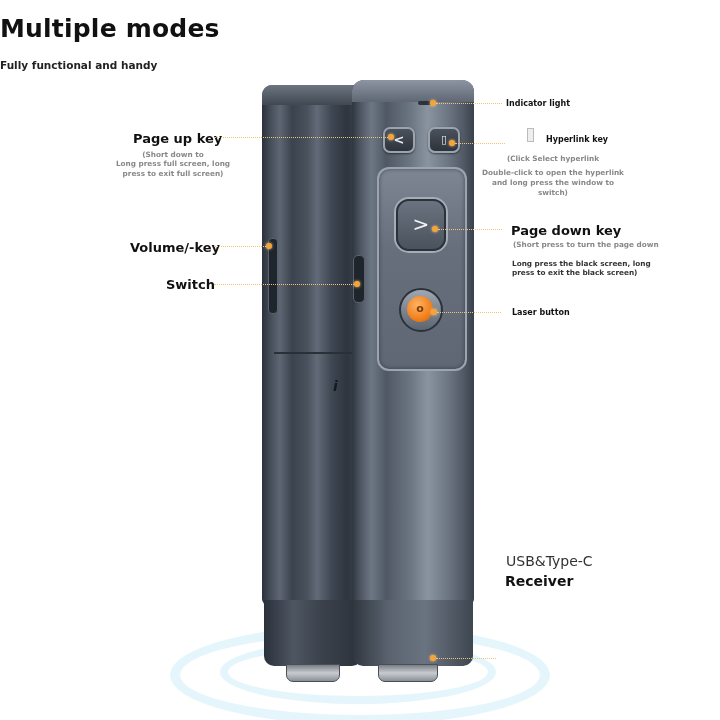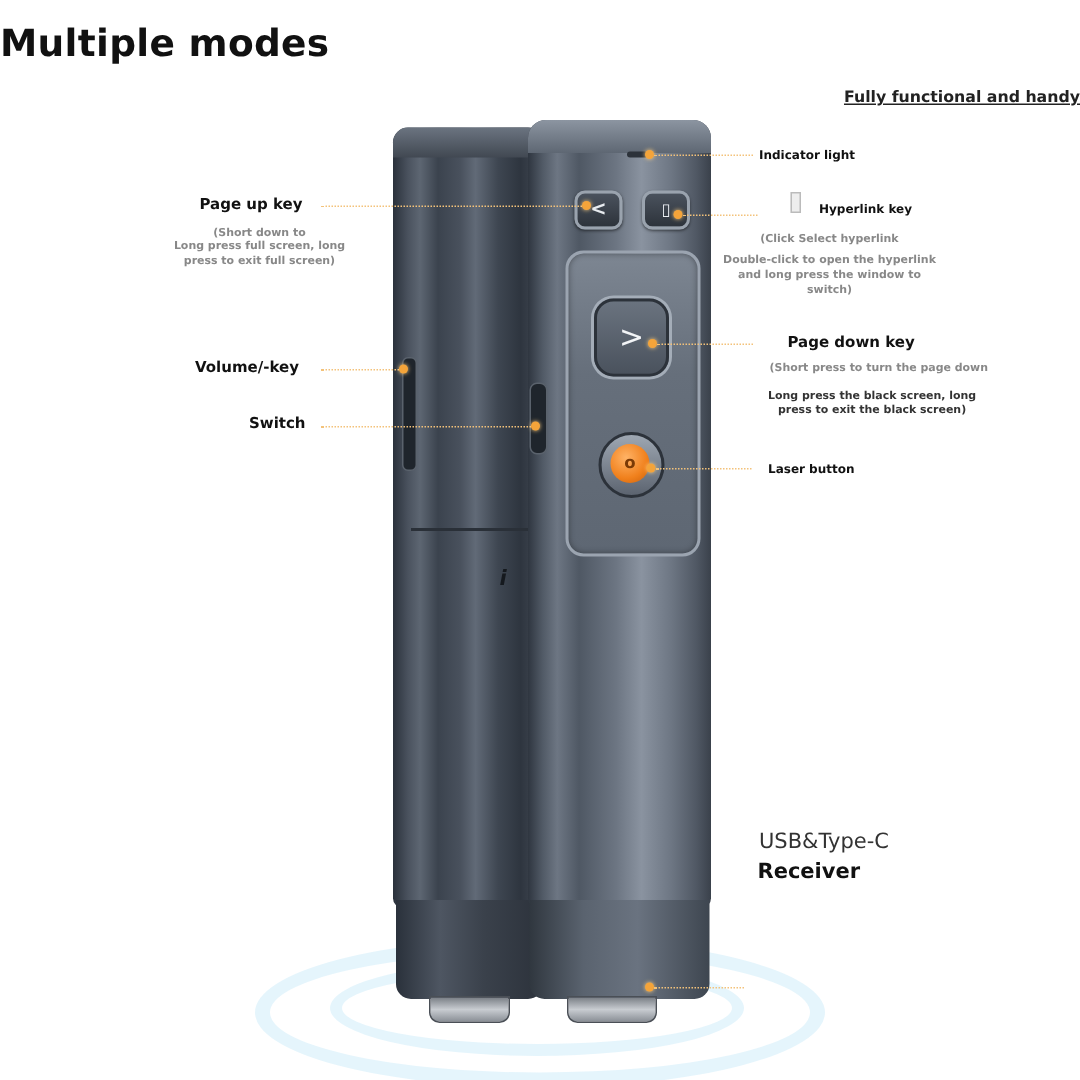--- a/index.html
+++ b/index.html
@@ -1,20 +1,20 @@
 <!DOCTYPE html>
 <html><head>
 <meta charset="utf-8">
 <style>
   html, body { margin:0; padding:0; }
   body { width:720px; height:720px; background:#ffffff; position:relative; overflow:hidden; font-family:"DejaVu Sans", sans-serif; color:#111; }
   .abs { position:absolute; }
   .title { left:0; width:720px; top:14px; font-size:25px; font-weight:bold; color:#111; letter-spacing:0.2px; }
-  .subtitle { left:0; width:720px; top:59px; text-align:right; font-size:10.5px; font-weight:bold; color:#222;text-decoration:underline; }
-  .lbl { font-size:10px; font-weight:bold; color:#111; white-space:nowrap; }
+  .subtitle { left:0; width:720px; top:59px; text-align:left; font-size:10.5px; font-weight:bold; color:#222; }
+  .lbl { font-size:13px; font-weight:bold; color:#111; white-space:nowrap; }
   .lbl-sm { font-size:8px; font-weight:bold; color:#111; white-space:nowrap; }
   .desc { font-size:7.3px; color:#888; text-align:center; line-height:10px; font-weight:bold; }
   .desc-r { font-size:7.3px; color:#333; line-height:9px; font-weight:bold; }
   .lead { height:0; border-top:1.5px dotted #f3c27a; }
   .dot { width:6px; height:6px; border-radius:50%; background:#f4a43a; box-shadow:0 0 3px #ffcf80; }
 
   
   .ring { border-radius:50%; border:10px solid rgba(180,225,245,0.35); }
 
   
@@ -109,23 +109,23 @@
 <div class="abs" style="left:527px; top:128px; width:5px; height:12px; border:1px solid #bbb; background:#eee;"></div>
 <div class="abs lbl-sm" style="left:546px; top:135px;">Hyperlink key</div>
 <div class="abs desc" style="left:478px; top:154px; width:150px; color:#888;">
   <div style="margin-bottom:4px;">(Click Select hyperlink</div>
   <div>Double-click to open the hyperlink</div>
   <div>and long press the window to switch)</div>
 </div>
 
 <div class="abs dot" style="left:432px; top:226px;"></div>
 <div class="abs lead" style="left:438px; top:229px; width:64px;"></div>
-<div class="abs lbl" style="left:525px; top:223px;text-align:center;">Page down key</div>
+<div class="abs lbl" style="left:511px; top:223px;text-align:center;">Page down key</div>
 <div class="abs desc-r" style="left:513px; top:240px; color:#888;">(Short press to turn the page down</div>
-<div class="abs desc-r" style="left:512px; top:259px;text-align:center;">
+<div class="abs desc-r" style="left:512px; top:259px;">
   <div>Long press the black screen, long</div>
   <div>press to exit the black screen)</div>
 </div>
 
 <div class="abs dot" style="left:431px; top:309px;"></div>
 <div class="abs lead" style="left:437px; top:312px; width:64px;"></div>
 <div class="abs lbl-sm" style="left:512px; top:308px;">Laser button</div>
 
 <div class="abs rcv1">USB&amp;Type-C</div>
 <div class="abs rcv2">Receiver</div>

